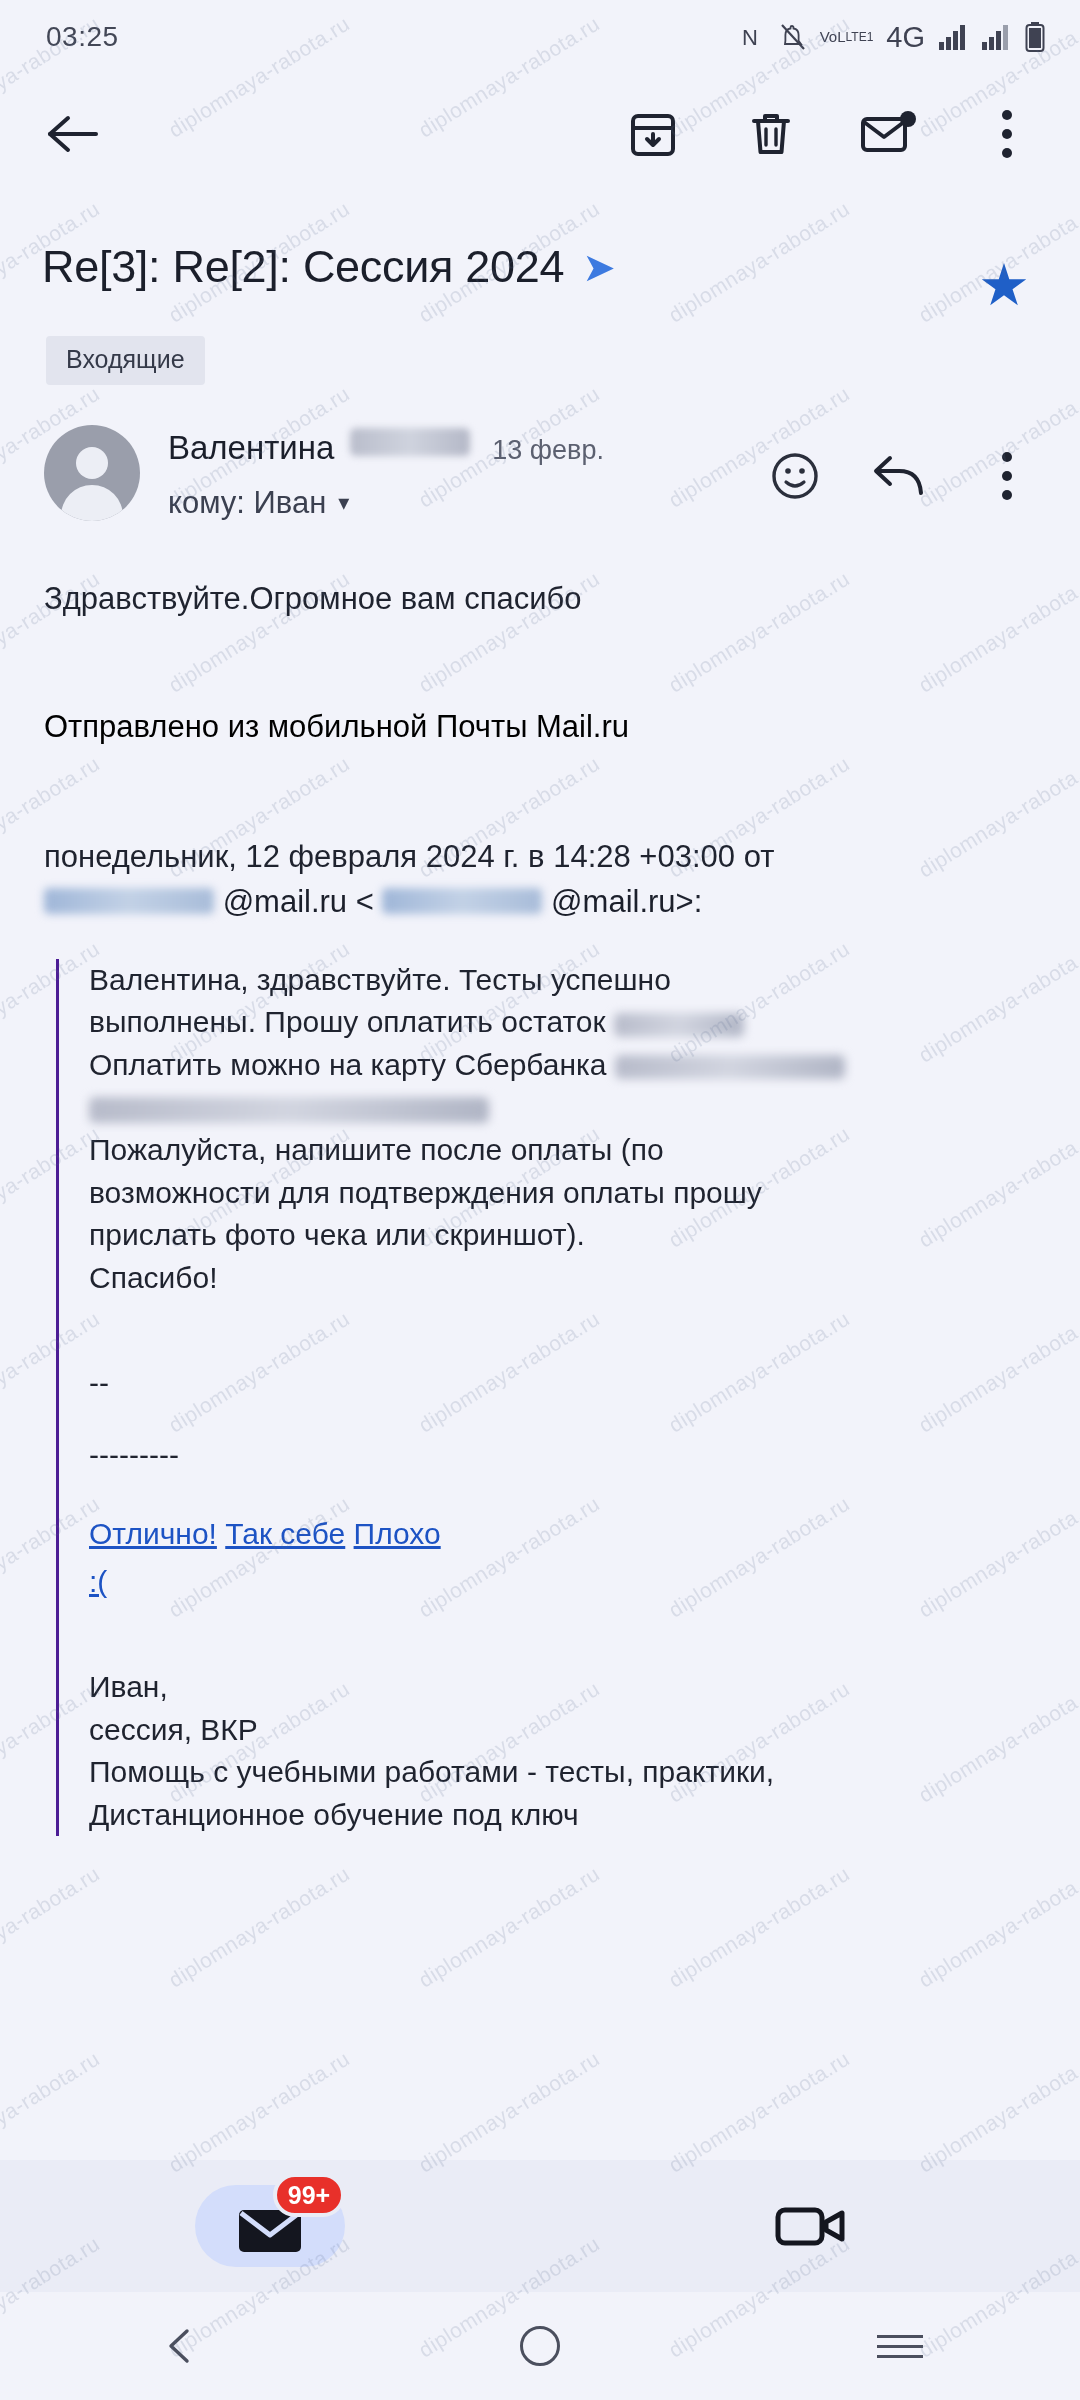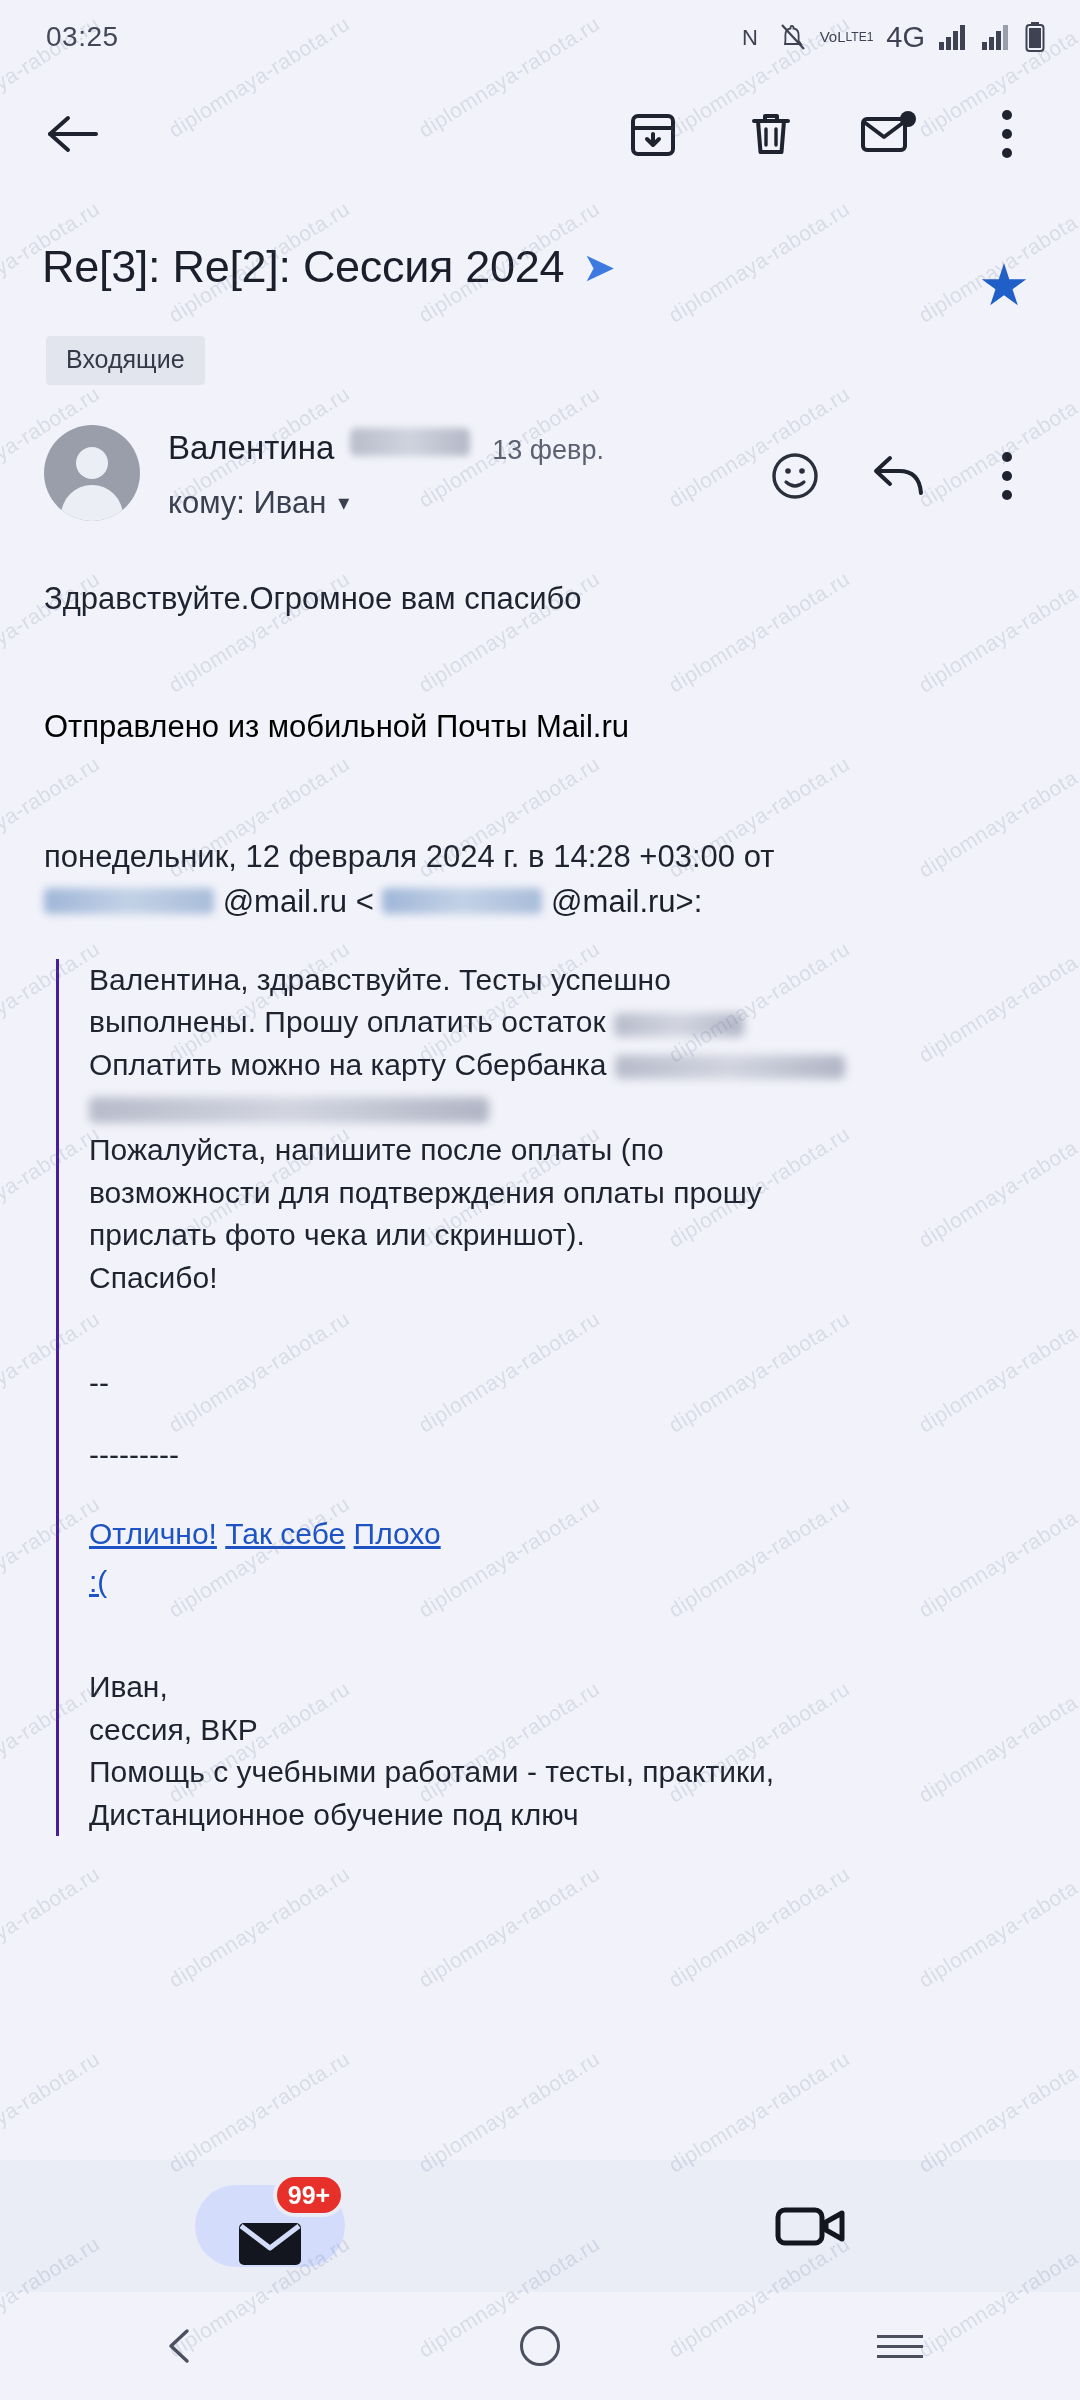--- a/index.html
+++ b/index.html
@@ -217,21 +217,21 @@
     display: flex;
     align-items: center;
     justify-content: center;
     position: relative;
     height: 100%;
   }
   .bb-pill {
     width: 150px; height: 82px;
     border-radius: 42px;
     background: #d3ddfb;
-    display: flex; align-items: flex-end; justify-content: center;
+    display: flex; align-items: center; justify-content: center;
     position: relative;
   }
   .badge {
     position: absolute;
     top: -12px; left: 78px;
     min-width: 72px;
     height: 44px;
     padding: 0 10px;
     border-radius: 24px;
     background: #e8302a;

